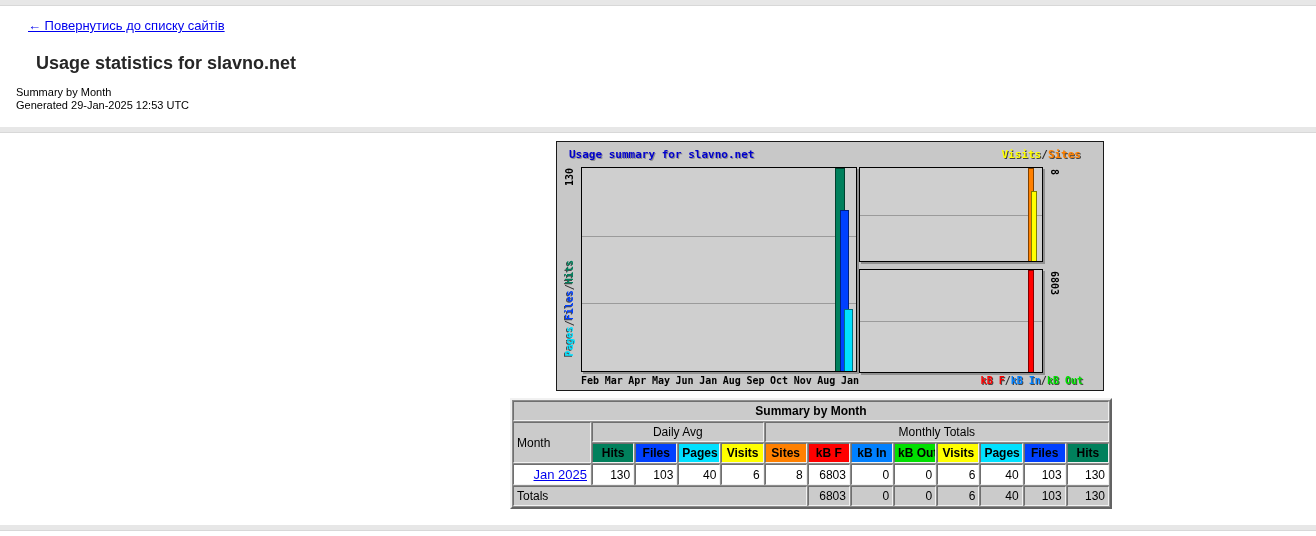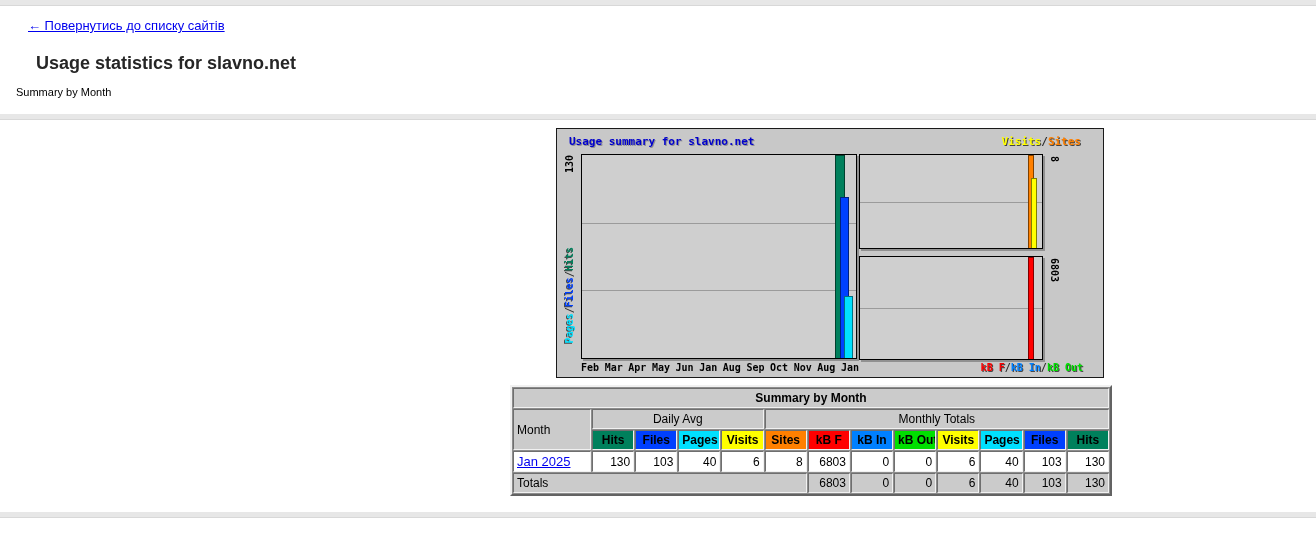--- a/index.html
+++ b/index.html
@@ -57,38 +57,39 @@
   .summary th, .summary td {
     border: 1px solid; border-color: #6f6f6f #f1f1f1 #f1f1f1 #6f6f6f;
     padding: 2px 3px; overflow: hidden; white-space: nowrap;
   }
   .hgray { background: #CBCBCB; font-weight: normal; text-align: center; }
   .t-title { font-weight: bold; font-size: 12px; }
   .month-head { text-align: left; vertical-align: middle; }
   .col-head { text-align: center; padding: 1px 1px; font-size: 12px; color: #000; }
   .cell-w { background: #FFFFFF; }
   .num { text-align: right; padding-right: 4px; }
-  .month-cell { text-align: left; margin-left: 20px; }
+  .month-cell { text-align: right; margin-left: 20px; }
   .totals-label { text-align: left; }
 
   footer .hr-band { margin-top: 16px; }
 </style>
 </head>
 <body>
 
 <div class="hr-band"></div>
 
 <div class="back-link-wrap">
   <a href="#" class="link" style="color: rgb(0, 0, 238);">← Повернутись до списку сайтів</a>
 </div>
 
 <h1 class="page-title">Usage statistics for slavno.net</h1>
 
 <div class="meta-block">
   <div class="meta">Summary by Month</div>
+  <div class="meta">Generated 29-Jan-2025 12:53 UTC</div>
 </div>
 
 <div class="hr-band hr-2"></div>
 
 <div class="graph">
   <div class="g-title">Usage summary for slavno.net</div>
 
   <div class="g-legend-top"><span style="color: rgb(255, 255, 0);">Visits</span><span class="g-sep">/</span><span style="color: rgb(255, 128, 0);">Sites</span></div>
 
   <div class="v-label v-flip axis-left-max">130</div>

